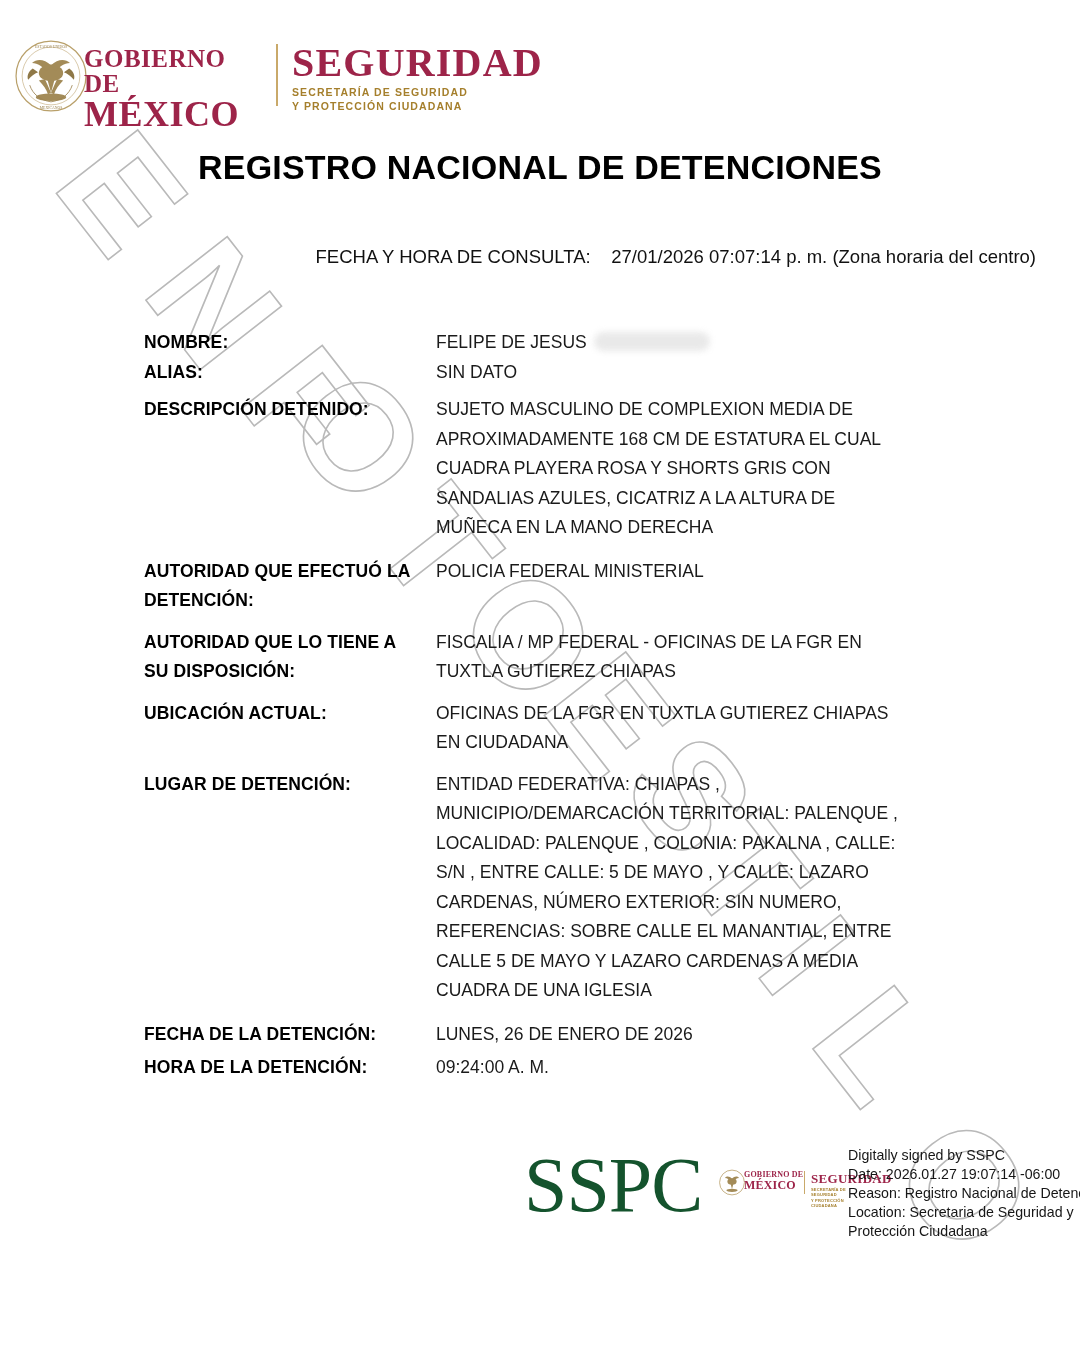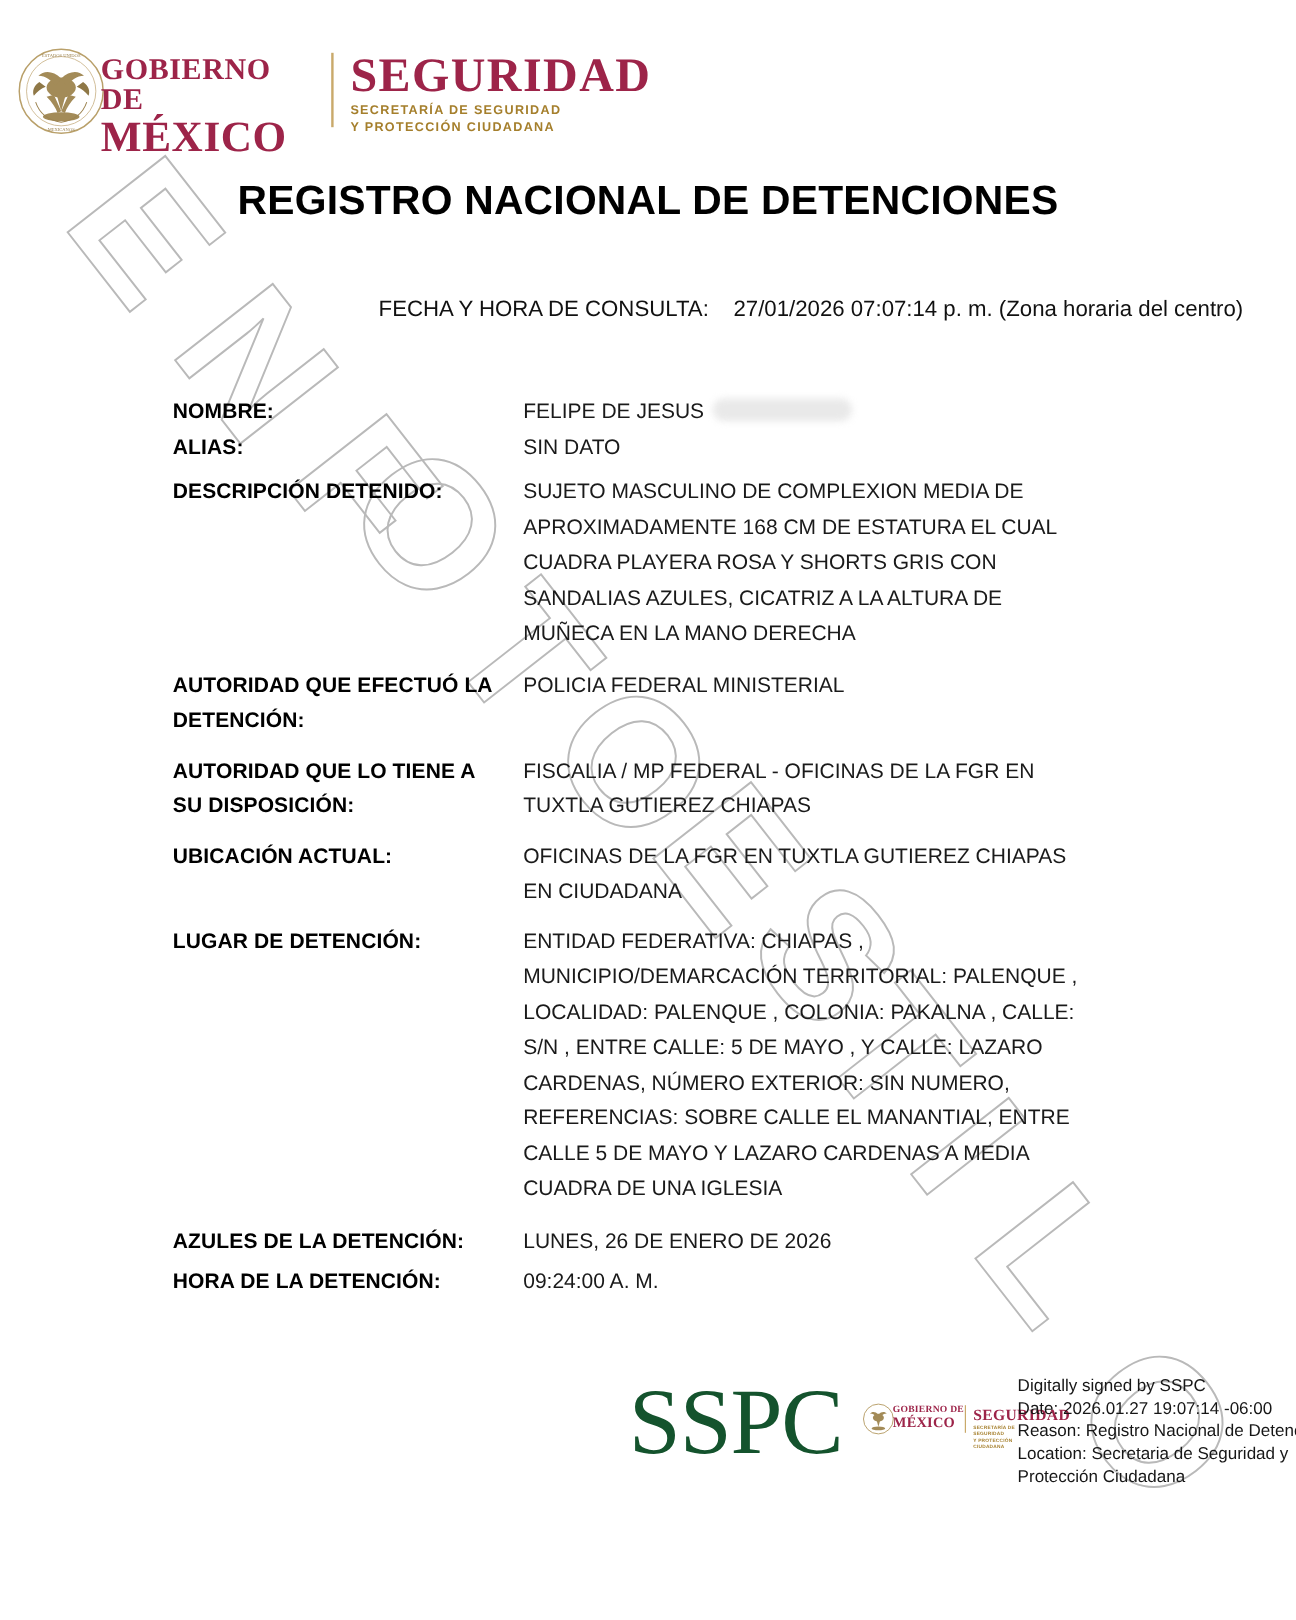--- a/index.html
+++ b/index.html
@@ -419,21 +419,21 @@
           <div class="vline">S/N , ENTRE CALLE: 5 DE MAYO , Y CALLE: LAZARO</div>
           <div class="vline">CARDENAS, NÚMERO EXTERIOR: SIN NUMERO,</div>
           <div class="vline">REFERENCIAS: SOBRE CALLE EL MANANTIAL, ENTRE</div>
           <div class="vline">CALLE 5 DE MAYO Y LAZARO CARDENAS A MEDIA</div>
           <div class="vline">CUADRA DE UNA IGLESIA</div>
         </div>
       </div>
       <div style="height: 14px;"></div>
       <div class="field-row">
         <div class="field-label">
-          <div>AZULES DE LA DETENCIÓN:</div>
+          <div>FECHA DE LA DETENCIÓN:</div>
         </div>
         <div class="field-value">
           <div class="vline">LUNES, 26 DE ENERO DE 2026</div>
         </div>
       </div>
       <div style="height: 4px;"></div>
       <div class="field-row">
         <div class="field-label">
           <div>HORA DE LA DETENCIÓN:</div>
         </div>

